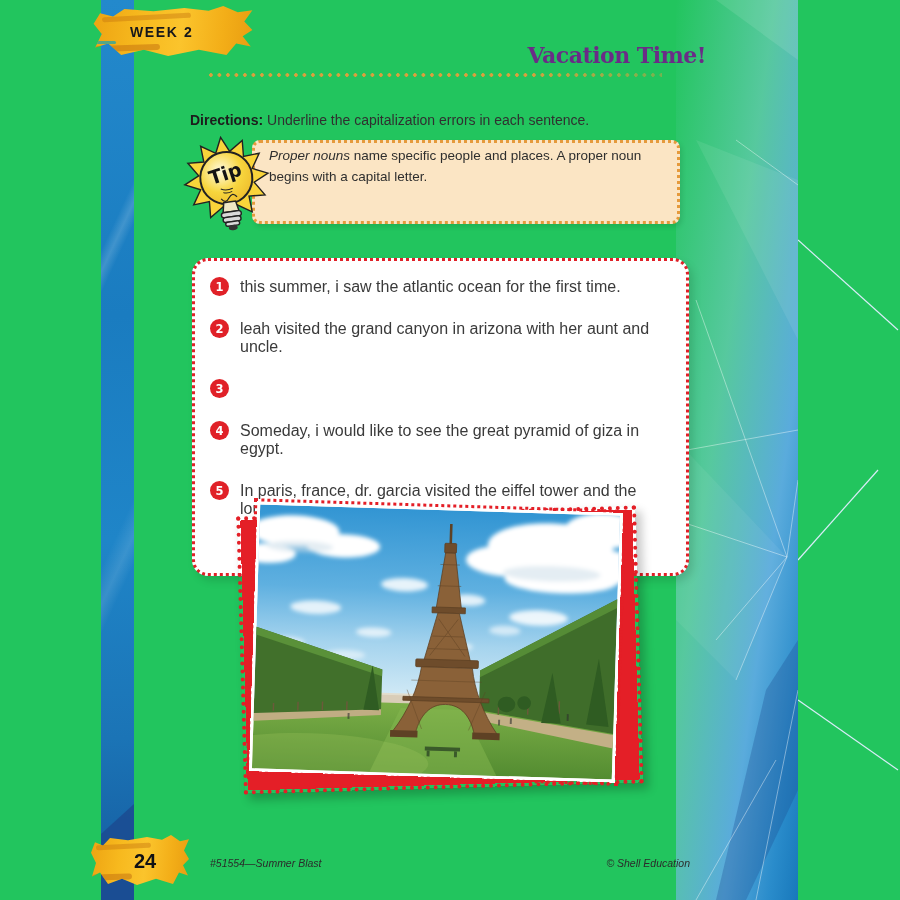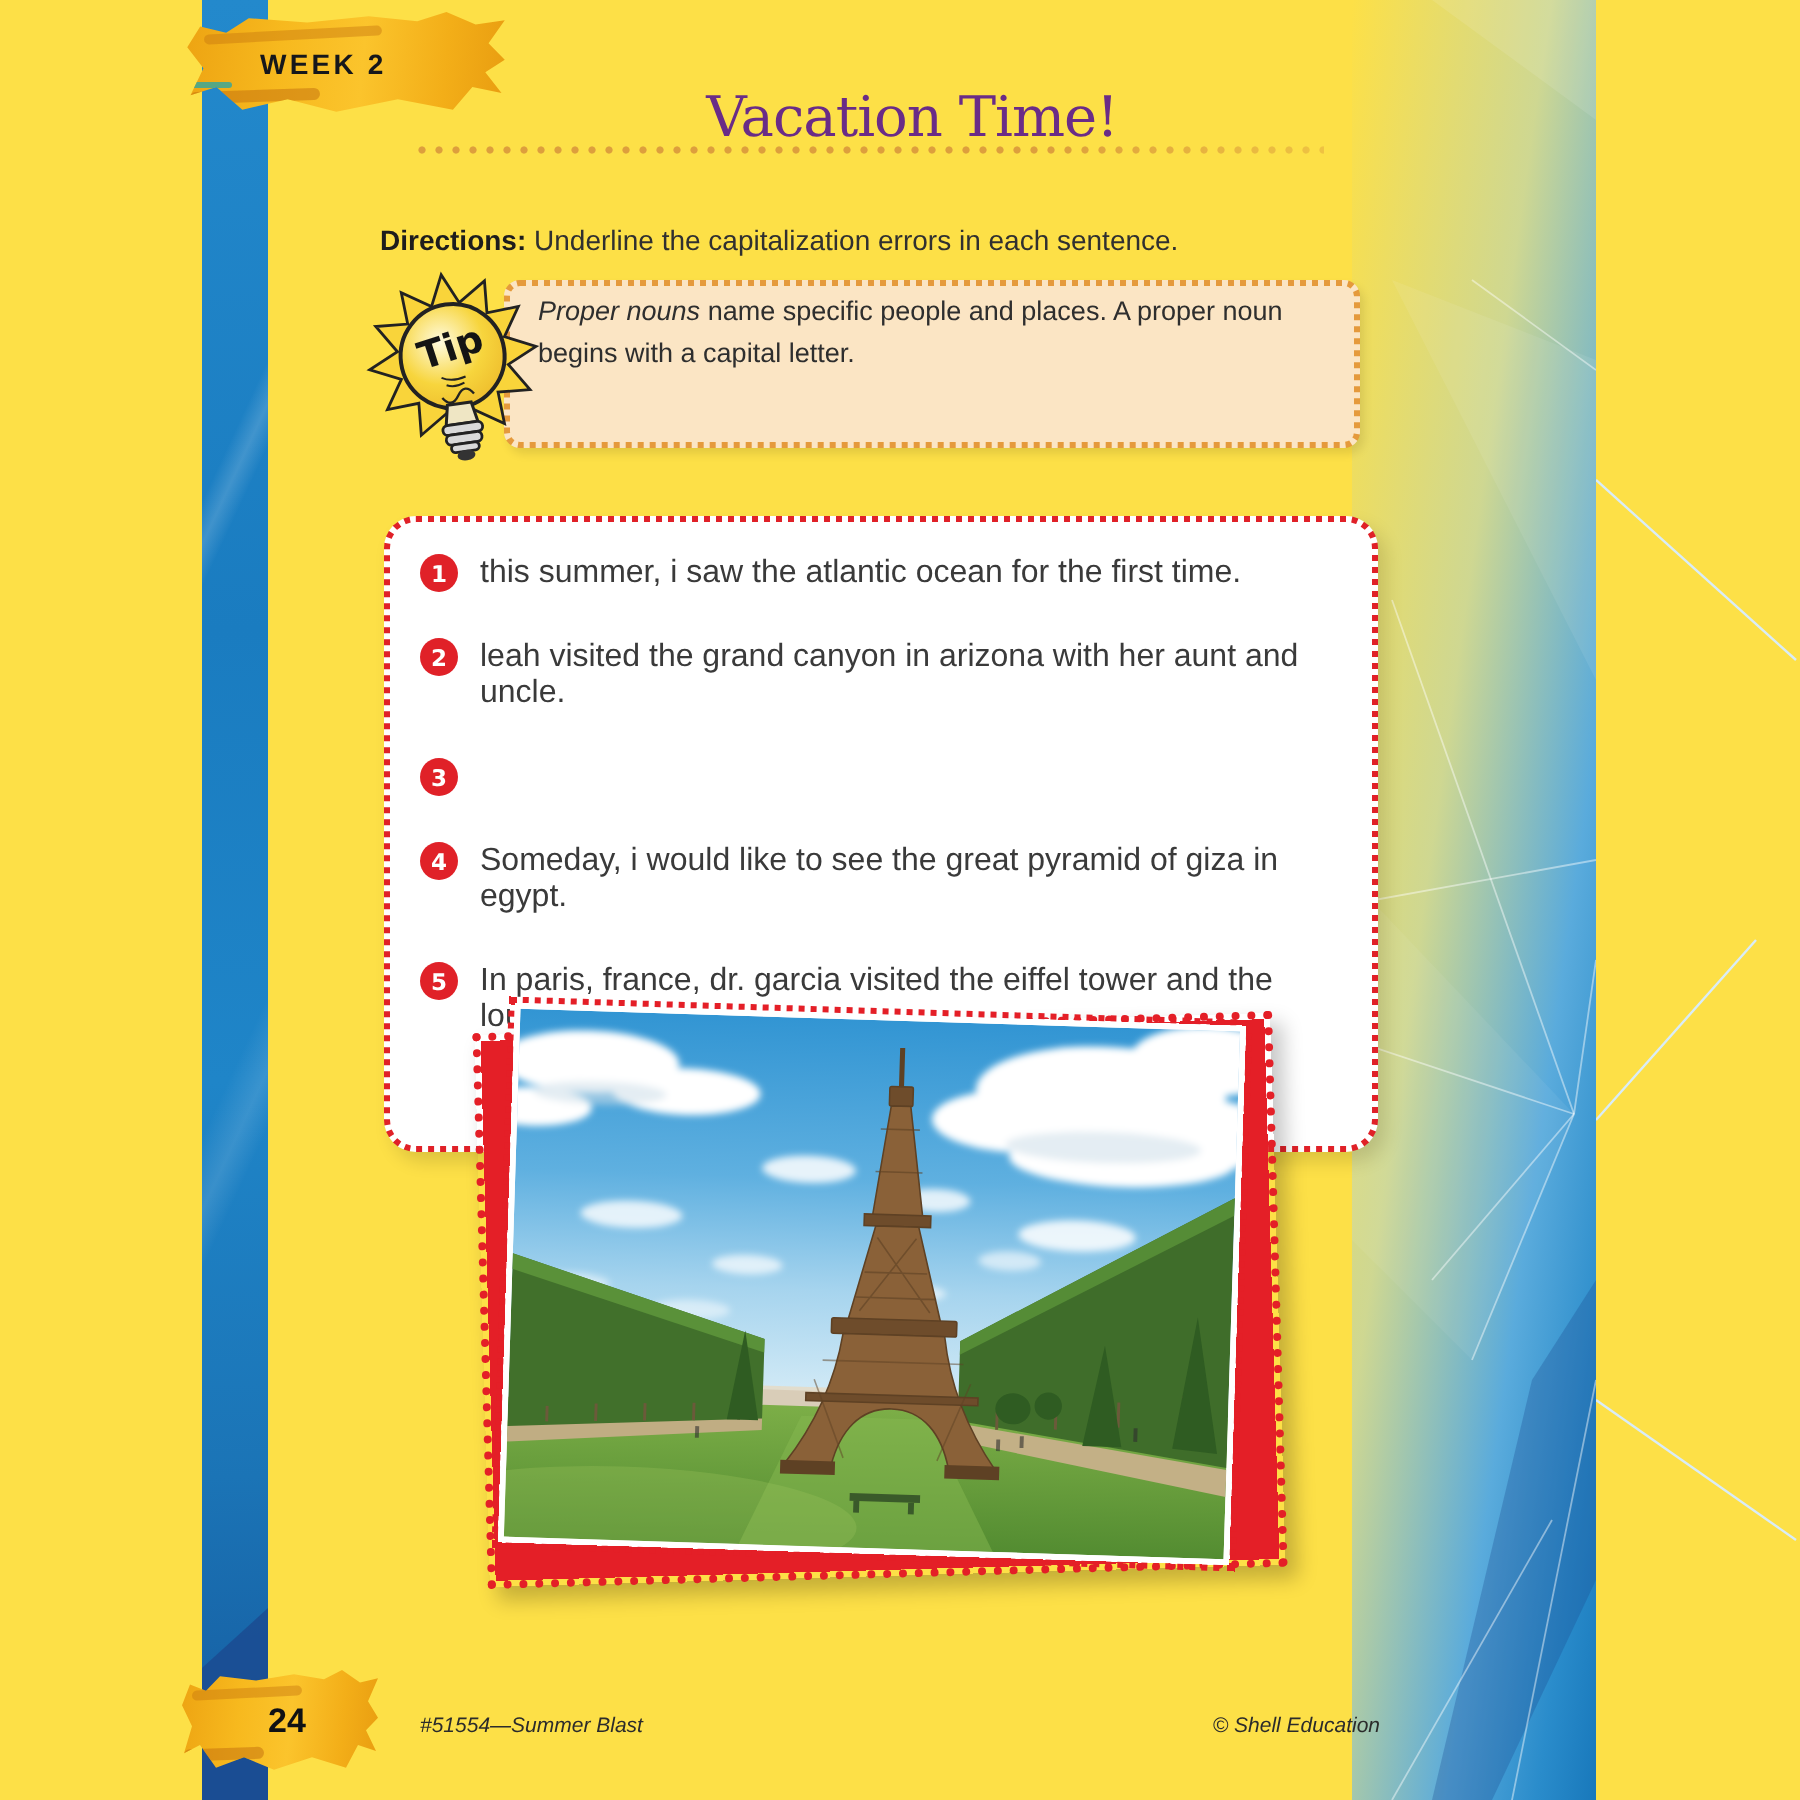--- a/index.html
+++ b/index.html
@@ -1,20 +1,20 @@
 <!DOCTYPE html>
 <html style="--accent-red: #e41f27; --accent-purple: #6a2c87; --accent-gold: #f5b31e; --accent-orange: #e59a3c; --band-blue: #1e83c6; --tip-bg: #fbe5c4; --ink: #3a3a3a;"><head>
 <meta charset="utf-8">
 <style>
   :root{
     --accent-red:#e41f27; --accent-purple:#6a2c87; --accent-gold:#f5b31e;
     --accent-orange:#e59a3c; --band-blue:#1e83c6; --tip-bg:#fbe5c4; --ink:#3a3a3a;
   }
   html,body{margin:0;padding:0;background:#fff;}
-  .canvas{position:relative;width:900px;height:900px;background:#fde047;overflow:hidden;
+  .canvas{position:relative;width:900px;height:900px;background:#22c55e;overflow:hidden;
           font-family:"Liberation Sans",sans-serif;color:var(--ink);}
 
   
   .bg-right{position:absolute;left:676px;top:0;width:122px;height:900px;
     background:linear-gradient(98deg, rgba(255,255,255,0) 0%, rgba(150,205,236,.45) 40%, #5aabdc 70%, #2a8ccb 88%, #1878bb 100%);}
   .bg-right svg{position:absolute;inset:0;width:100%;height:100%;}
   .bg-faint{position:absolute;left:798px;top:0;width:102px;height:900px;}
   .left-bar{position:absolute;left:101px;top:0;width:33px;height:900px;
     background:linear-gradient(178deg,#2389cc 0%,#1a7cc0 35%,#1f85c8 60%,#1b74b6 82%,#155a9e 100%);}
   .left-bar .streak1{position:absolute;left:0;top:120px;width:100%;height:240px;
@@ -29,25 +29,25 @@
     clip-path:polygon(1% 34%,5% 14%,13% 20%,20% 6%,38% 10%,57% 4%,72% 9%,81% 0%,90% 12%,99% 8%,94% 30%,99% 46%,93% 58%,98% 78%,89% 72%,83% 94%,66% 84%,47% 96%,32% 84%,18% 94%,10% 72%,2% 80%,6% 54%);}
   .brush .grain1{position:absolute;left:6%;top:18%;width:55%;height:10%;background:rgba(200,120,16,.45);
     transform:rotate(-3deg);border-radius:3px;}
   .brush .grain2{position:absolute;left:2%;bottom:14%;width:40%;height:12%;background:rgba(193,110,14,.5);
     transform:rotate(-2deg);border-radius:3px;}
   .brush .teal-speck{position:absolute;left:1%;bottom:26%;width:14%;height:7%;background:#2fa6a0;opacity:.8;border-radius:2px;}
   .week-badge{position:absolute;left:92px;top:6px;width:162px;height:52px;display:flex;align-items:center;}
   .week-badge .label{position:relative;z-index:2;margin-left:38px;font-weight:bold;font-size:14px;
     letter-spacing:1.6px;color:#16171b;}
   .page-badge{position:absolute;left:90px;top:835px;width:100px;height:52px;display:flex;align-items:center;}
-  .page-badge .label{position:relative;z-index:2;margin-left:44px;font-weight:bold;font-size:17px;color:#101114;}
-
-  
-  .title{position:absolute;left:206px;top:42px;width:500px;text-align:center;
-    font-family:"DejaVu Serif",serif;font-weight:normal;font-size:28px;letter-spacing:-.5px;color:var(--accent-purple);}
+  .page-badge .label{position:relative;z-index:2;margin-left:44px;font-weight:bold;font-size:20px;color:#101114;}
+
+  
+  .title{position:absolute;left:206px;top:42px;width:500px;text-align:right;
+    font-family:"DejaVu Serif",serif;font-weight:bold;font-size:22px;letter-spacing:-.5px;color:var(--accent-purple);}
   .dots-row{position:absolute;left:208px;top:72px;width:454px;height:6px;
     background-image:radial-gradient(circle 1.7px at 3px 50%, #dd9f3d 1.6px, transparent 2px);
     background-size:8.5px 6px;
     -webkit-mask-image:linear-gradient(to right,#000 0 70%,rgba(0,0,0,.45) 100%);
     mask-image:linear-gradient(to right,#000 0 70%,rgba(0,0,0,.45) 100%);}
   .directions{position:absolute;left:190px;top:92px;width:510px;font-size:14px;color:#303030;margin-top:20px;}
   .directions b{color:#1d1d1d;}
 
   
   .tip-box{position:absolute;left:252px;top:140px;width:428px;height:84px;box-sizing:border-box;

